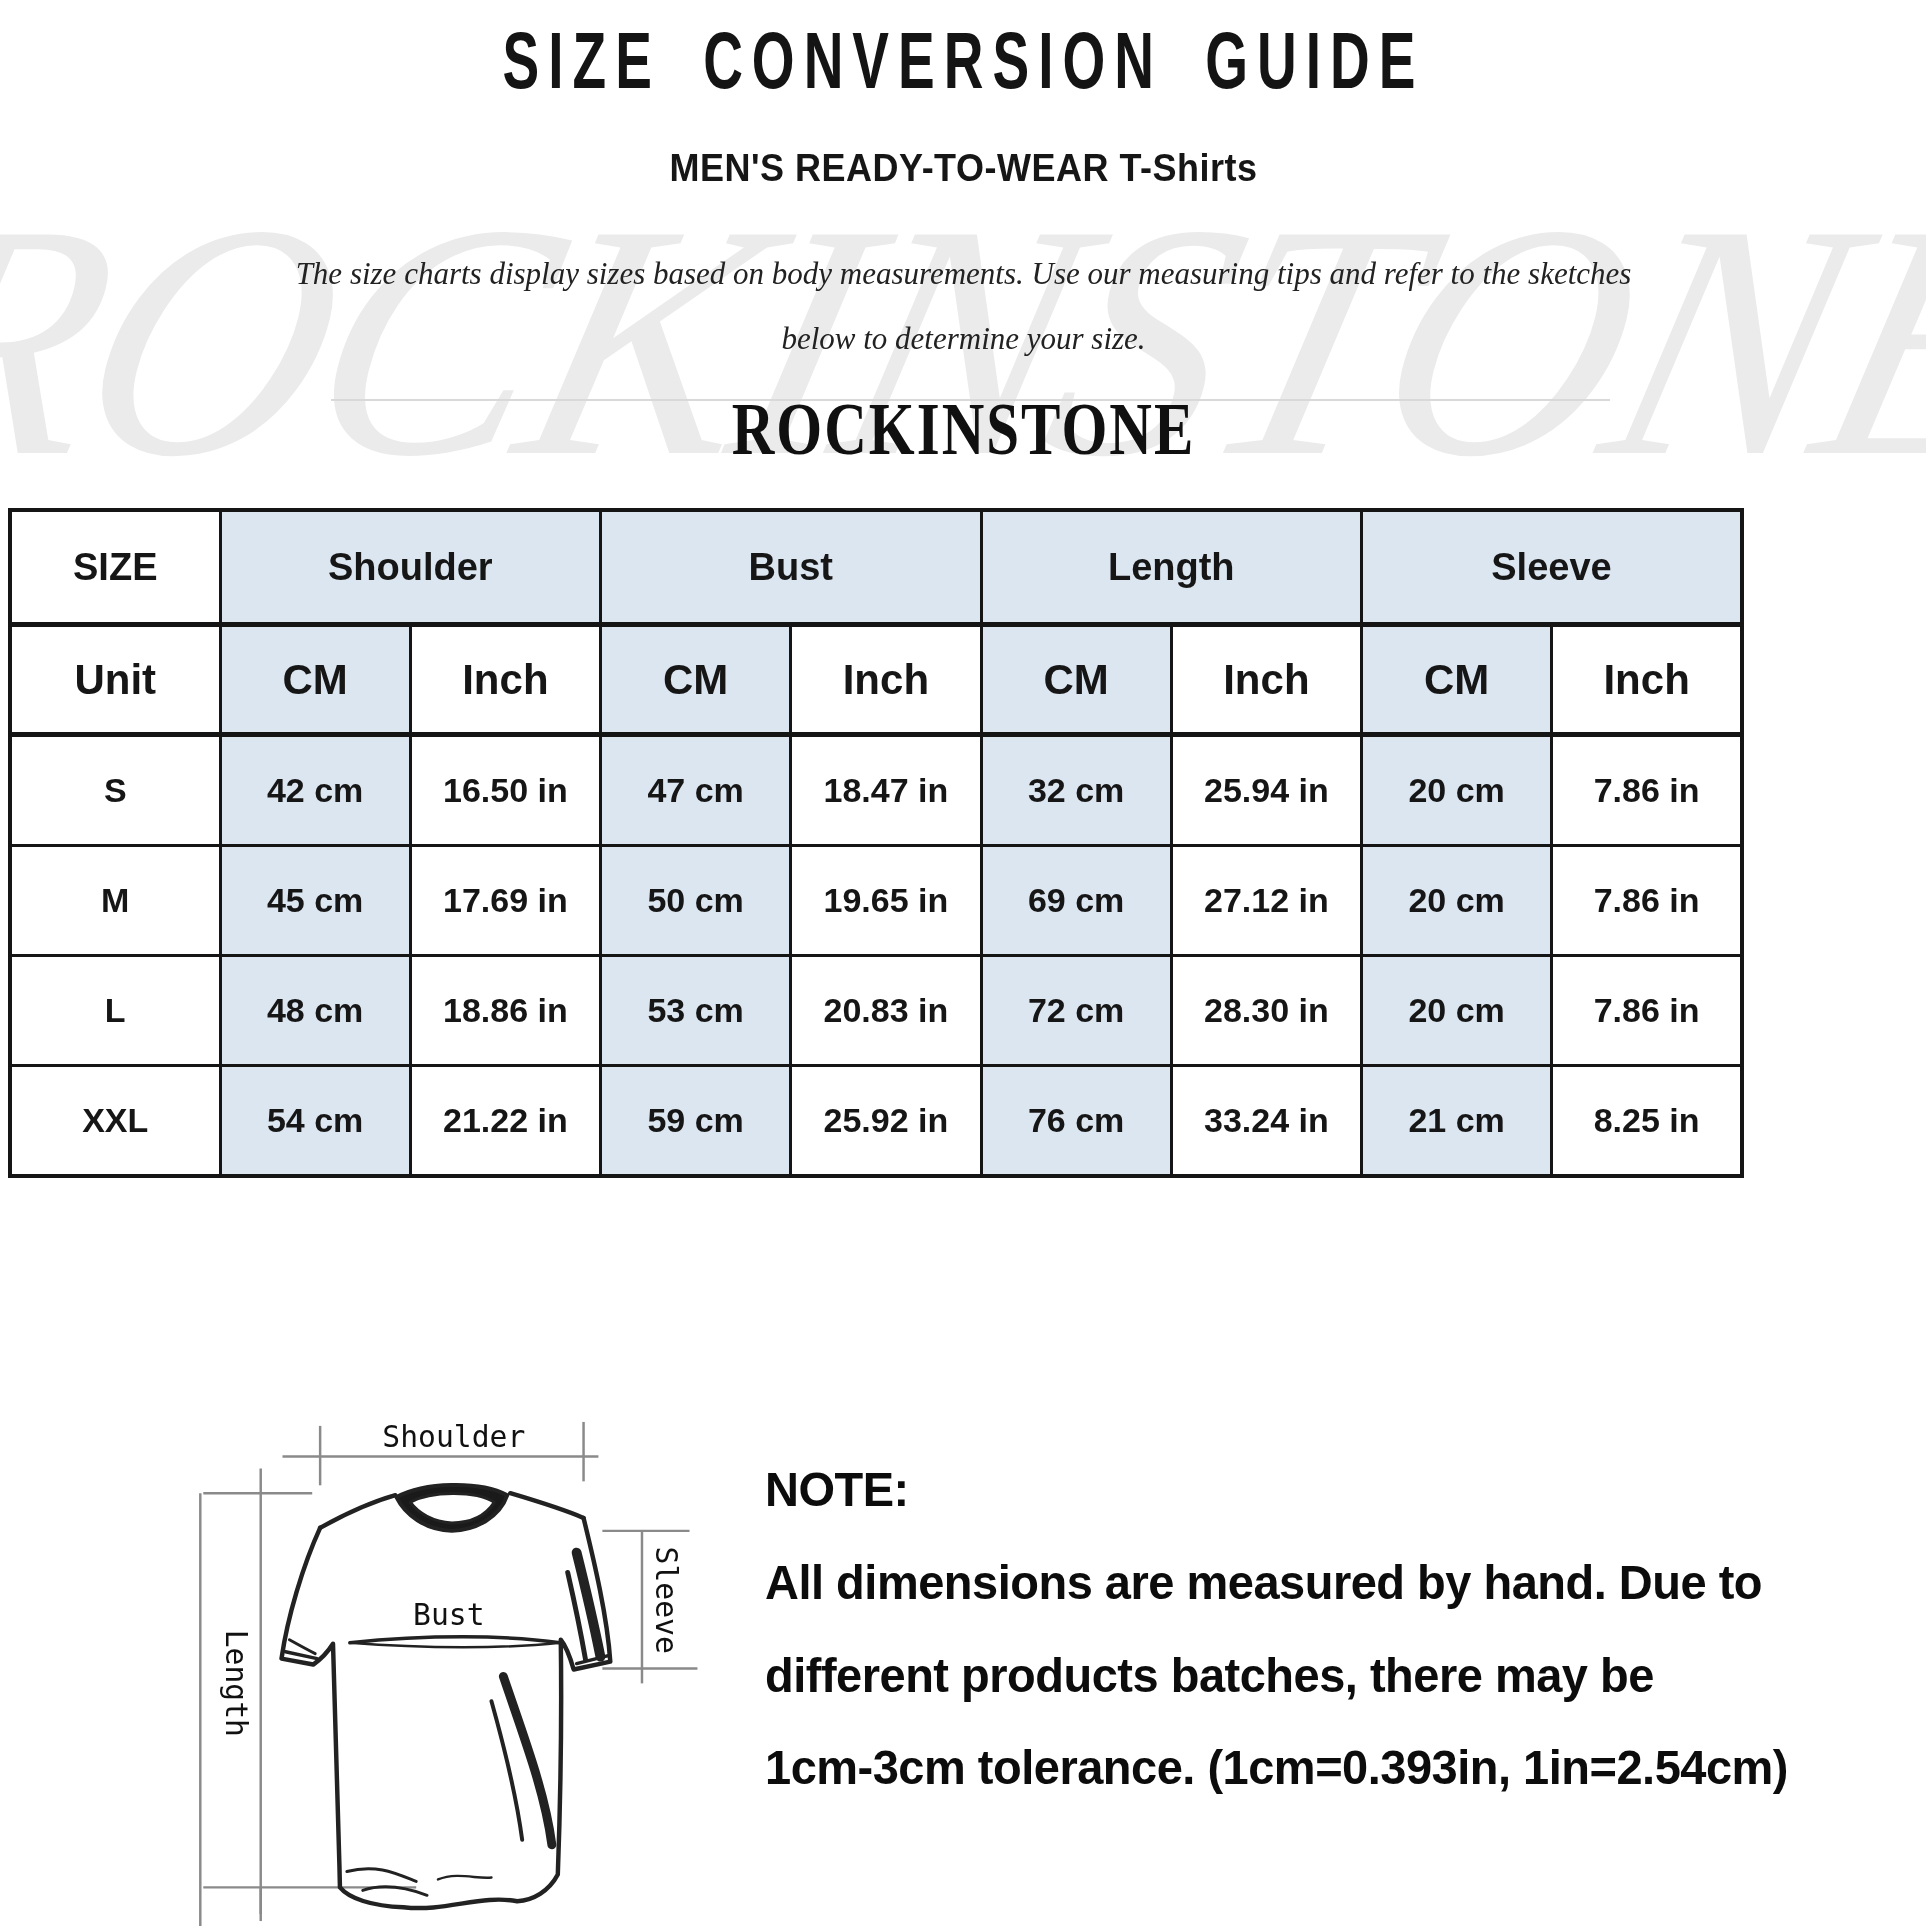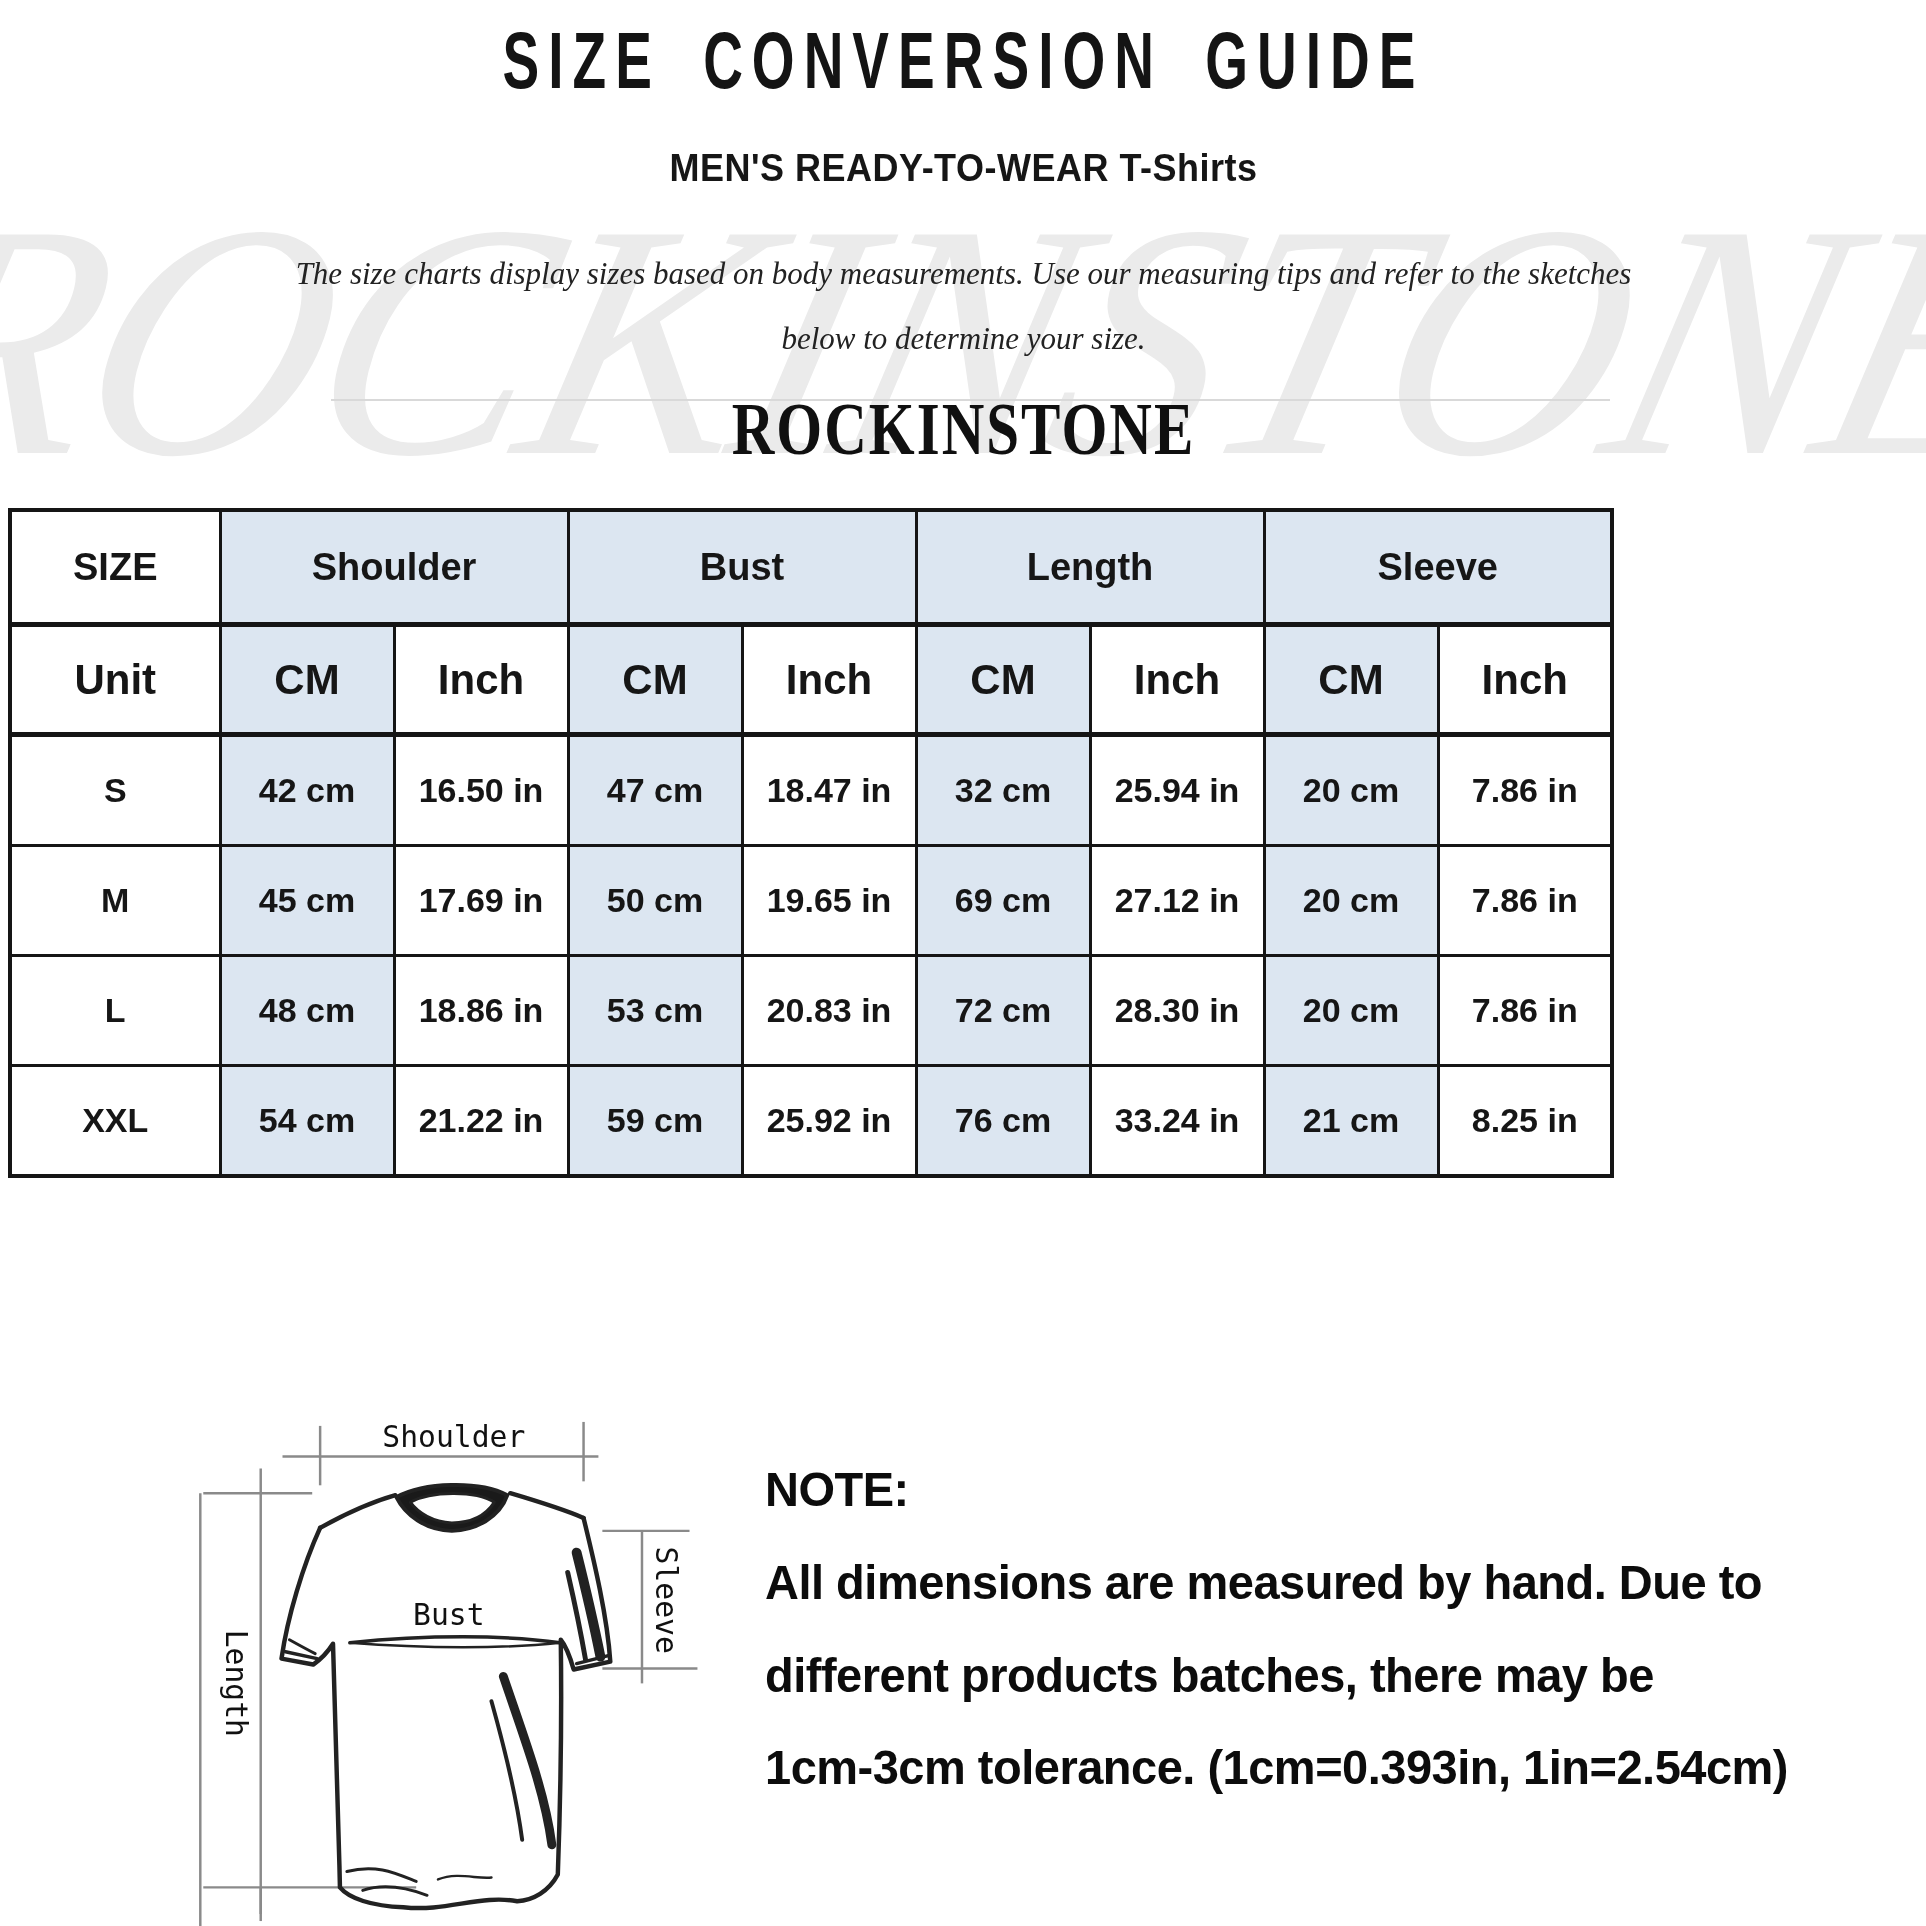--- a/index.html
+++ b/index.html
@@ -21,21 +21,21 @@
      font-weight:bold;font-size:36px;letter-spacing:0.5px;color:#161616;
      transform:scaleY(1.08);transform-origin:center top;}
   .desc{position:absolute;top:241px;left:0;right:0;text-align:center;z-index:2;
      font-family:"Liberation Serif",serif;font-style:italic;font-size:31px;
      line-height:65px;color:#222;}
   .brand{position:absolute;top:386px;left:0;right:0;text-align:center;z-index:2;
      font-family:"Liberation Serif",serif;font-size:59px;font-weight:bold;letter-spacing:2px;
      transform:scaleY(1.25);transform-origin:center top;color:#101010;}
 
   
-  table.size{position:absolute;left:8px;top:508px;width:1606px;z-index:2;
+  table.size{position:absolute;left:8px;top:508px;width:1736px;z-index:2;
      border-collapse:collapse;table-layout:fixed;background:#fff;}
   table.size td{border:3px solid #151515;text-align:center;vertical-align:middle;
      font-weight:bold;color:#161616;}
   table.size{border:4px solid #151515;}
   tr.h1 td{height:108px;font-size:38px;}
   tr.h2 td{height:103px;font-size:42px;border-bottom-width:5px;}
   tr.h1 td{border-bottom-width:5px;}
   tr.dr td{height:105px;font-size:34px;}
   td.c-blue{background:#dce6f1;}
   td.c-white{background:#ffffff;}

